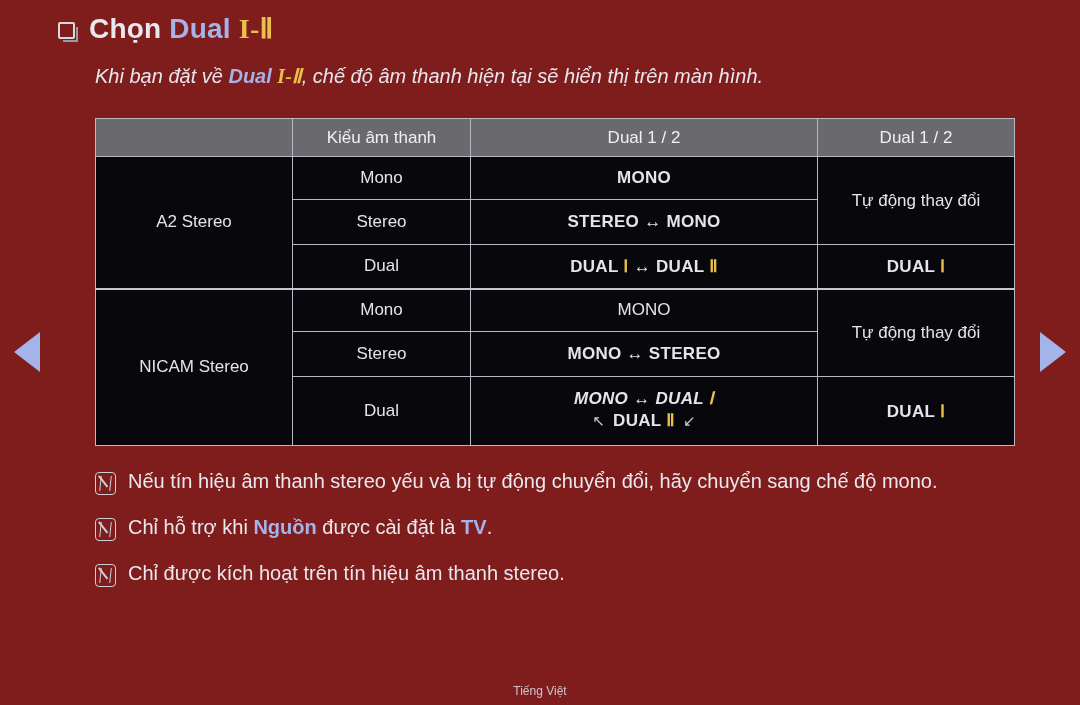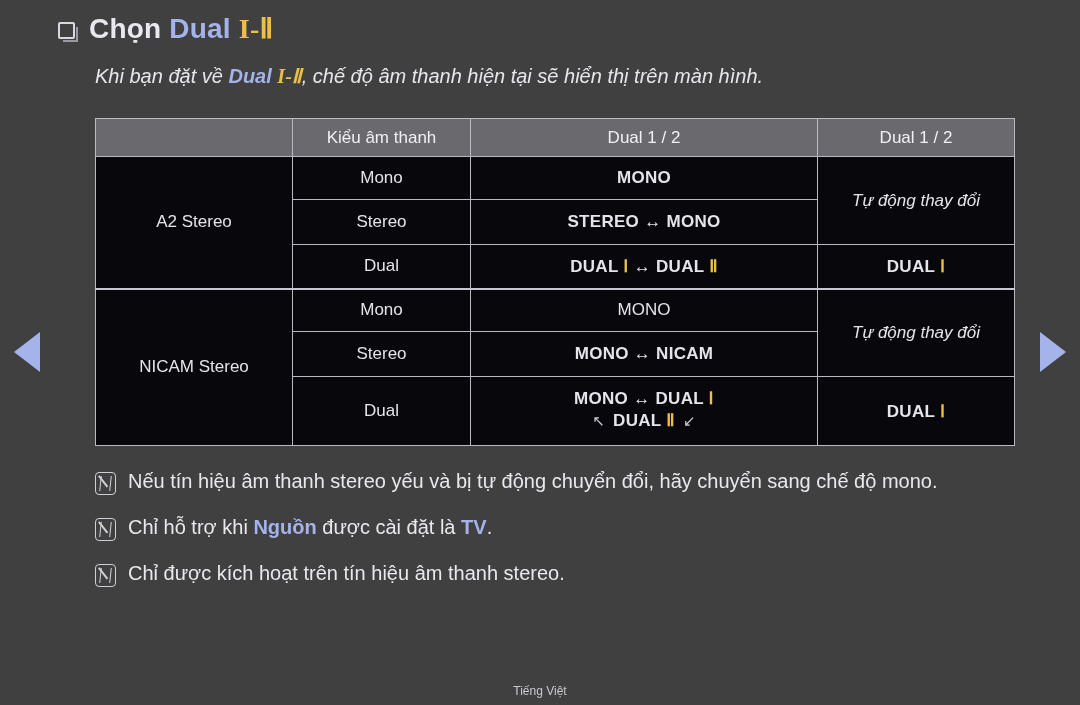--- a/index.html
+++ b/index.html
@@ -14,21 +14,21 @@
   body {
     font-family: "Liberation Sans", sans-serif;
     color: #e8e8ee;
     position: relative;
   }
 
   
   .page {
     position: absolute;
     inset: 0;
-    background: #404040;
+    background: #7f1d1d;
   }
 
   
   .nav-arrow {
     position: absolute;
     top: 332px;
     width: 0;
     height: 0;
     cursor: pointer;
   }
@@ -143,28 +143,27 @@
     letter-spacing: 0.3px;
   }
   td.val.plain {
     font-weight: normal;
     color: #e4e4ea;
     letter-spacing: 0;
   }
   td.auto {
     font-size: 17px;
     color: #e4e4ea;
-    font-style: italic;
   }
   .r-mono   { height: 43px; }
   .r-stereo { height: 45px; }
   .r-dual   { height: 44px; }
   .r-dual2  { height: 69px; }
 
-  .cycle-l1 { display: block; line-height: 1.25; }
+  .cycle-l1 { display: block; line-height: 1.25; font-style: italic; }
   .cycle-l2 { display: block; line-height: 1.45; font-size: 17px; }
   .arrow-g { color: #c9c9d2; font-weight: normal; font-size: 15px; }
 
   
   tr.group-split > td { border-top: 2px solid #c6c6d2; }
 
   
   .notes {
     position: absolute;
     left: 95px;
@@ -273,21 +272,21 @@
         </tr>
 
         <tr class="r-mono group-split">
           <td class="group" rowspan="3">NICAM Stereo</td>
           <td>Mono</td>
           <td class="val plain">MONO</td>
           <td class="auto" rowspan="2">Tự động thay đổi</td>
         </tr>
         <tr class="r-stereo">
           <td>Stereo</td>
-          <td class="val accent-blue">MONO ↔ NICAM</td>
+          <td class="val accent-blue">MONO ↔ STEREO</td>
         </tr>
         <tr class="r-dual2">
           <td>Dual</td>
           <td class="val accent-blue">
             <span class="cycle-l1">MONO ↔ DUAL <span class="accent-gold rn">Ⅰ</span></span>
             <span class="cycle-l2"><span class="arrow-g">↖</span><span style="margin:15px 8px;">DUAL <span class="accent-gold rn">Ⅱ</span></span><span class="arrow-g">↙</span></span>
           </td>
           <td class="val accent-blue">DUAL <span class="accent-gold rn">Ⅰ</span></td>
         </tr>
       </tbody>

